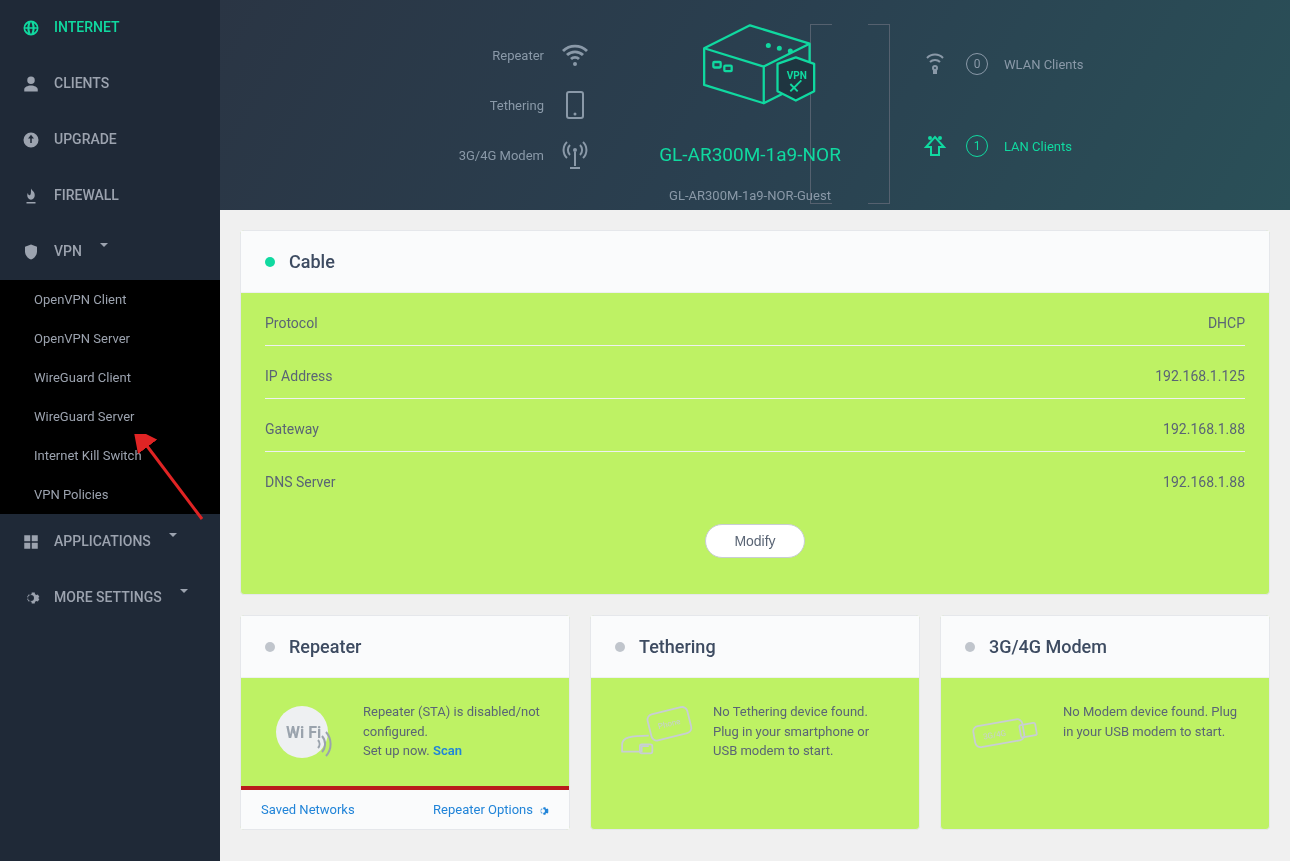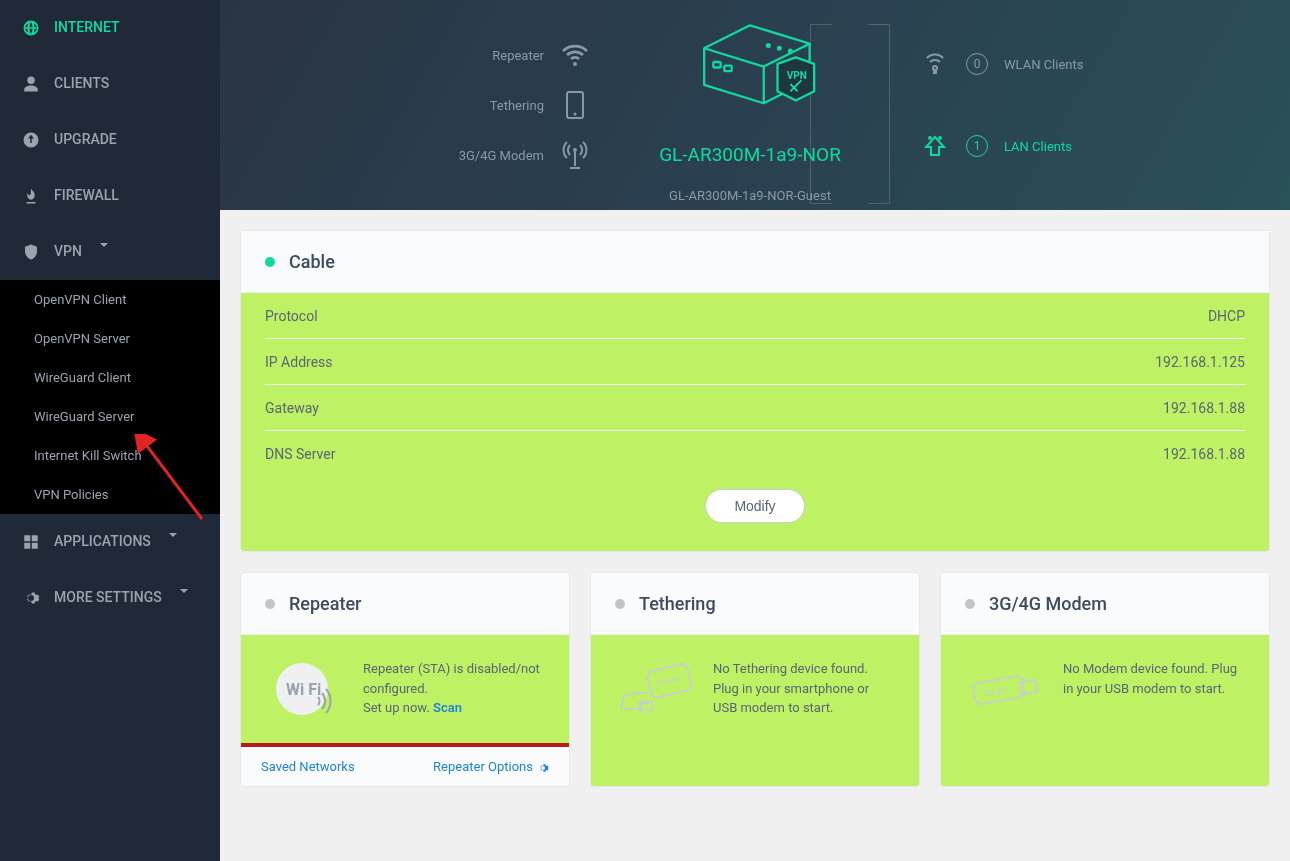--- a/index.html
+++ b/index.html
@@ -32,23 +32,23 @@
 .topo-bracket{position:absolute;top:24px;bottom:6px;width:22px;border-top:1.5px solid #55616f;border-bottom:1.5px solid #55616f}
 .topo-bracket.left{border-left:1.5px solid #55616f;left:590px}
 .topo-bracket.right{border-right:1.5px solid #55616f;right:400px}
 .content{padding:20px;overflow-y:auto;flex:1}
 .card{background:#bef264;border:1px solid #e5e7eb;border-radius:4px;margin-bottom:20px}
 .card-header{padding:20px 24px;border-bottom:1px solid #eef0f2;display:flex;align-items:center;gap:14px;background:#fafbfc}
 .status-dot{width:10px;height:10px;border-radius:50%}
 .status-dot.green{background:#10d9a0}
 .status-dot.grey{background:#c0c5cc}
 .card-title{font-size:18px;font-weight:500;color:#3d4b61}
-.kv-row{display:flex;justify-content:space-between;padding:14px 0;margin:1px 24px;border-bottom:1px solid #eef0f2;font-size:14px;color:#5a6575}
+.kv-row{display:flex;justify-content:space-between;padding:14px 0;margin:8px 24px;border-bottom:1px solid #eef0f2;font-size:14px;color:#5a6575}
 .kv-row:last-child{border-bottom:none}
-.modify-row{padding:12px 0 28px;text-align:center}
+.modify-row{padding:12px 0 36px;text-align:center}
 .btn-modify{display:inline-block;padding:8px 28px;border:1px solid #c8cdd4;border-radius:20px;background:#fff;color:#5a6575;cursor:pointer;font-size:14px}
 .grid3{display:flex;gap:20px}
 .grid3 .card{flex:1;margin-bottom:0;display:flex;flex-direction:column}
 .card-body{padding:24px;display:flex;gap:18px;align-items:flex-start;flex:1}
 .body-text{font-size:13px;color:#5a6575;line-height:1.5}
 .body-text strong{font-weight:400}
 .body-text a{color:#2184d8;text-decoration:none;font-weight:600}
 .conn-icon{width:80px;height:60px;flex-shrink:0;display:flex;align-items:center;justify-content:center}
 .card-footer{display:flex;justify-content:space-between;padding:12px 20px;border-top:4px solid #b91c1c;font-size:13px;background:#fafbfc}
 .card-footer a{color:#2184d8;text-decoration:none;cursor:pointer}

